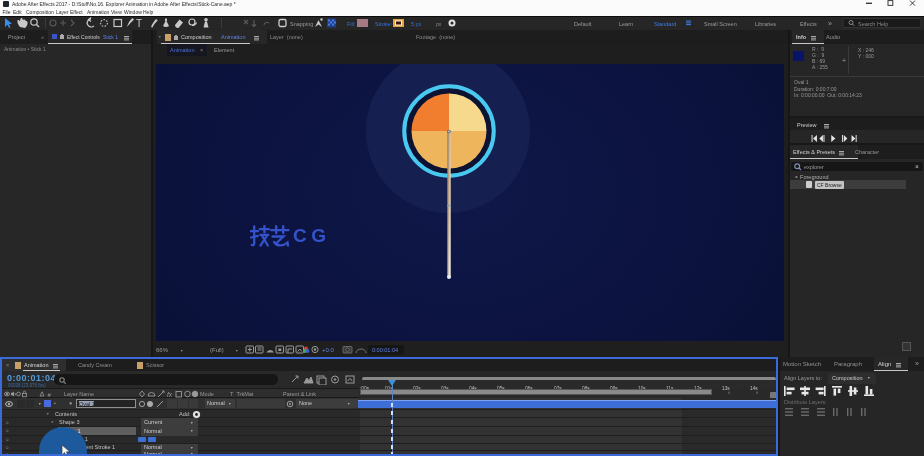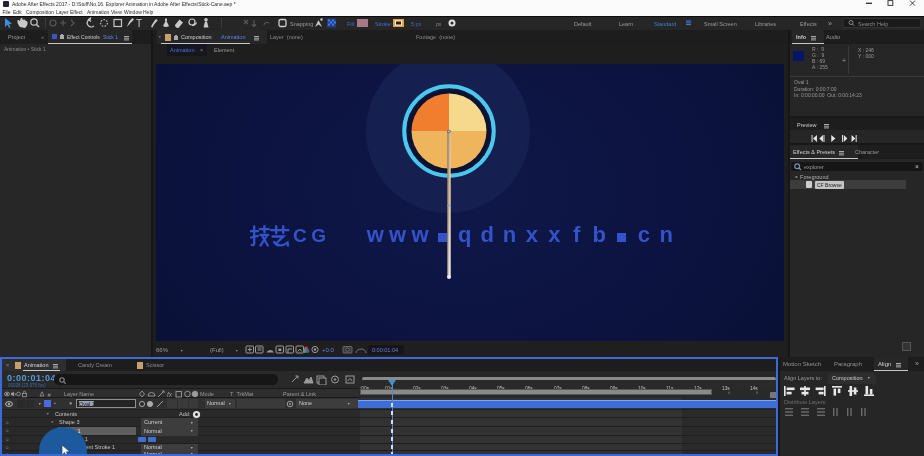--- a/index.html
+++ b/index.html
@@ -200,21 +200,20 @@
       <path d="M11.8 10.2 L17.8 20.5"></path>
       <path d="M17.3 10.2 L10.5 20.5"></path>
       <path d="M21.2 5.2 H38.5"></path>
       <path d="M26.2 1.2 V8.2"></path>
       <path d="M33.2 1.2 V8.2"></path>
       <path d="M22.5 11.5 H33.5 L26.5 18"></path>
       <path d="M24 17 C27 21.5 33 21.5 37.5 17.5 L38 20.5"></path>
     </g>
   </svg>
   <div class="abs txt" style="left:137px;top:162px;font-size:19px;font-weight:bold;color:#3452c9;letter-spacing:4.5px;line-height:1;">CG</div>
-  <div class="abs txt wm" style="left:208px;top:159.5px;font-size:22px;font-weight:bold;color:#3452c9;line-height:1;"><i>w</i><i>w</i><i>w</i><i class="dot"><u></u></i><i>q</i><i>d</i><i>n</i><i>x</i><i>x</i><i>f</i><i>b</i><i class="dot"><u></u></i><i>c</i><i>n</i></div>
 </div>
 
 <div id="vbar" class="abs" style="left:153px;top:341px;width:635px;height:18px;background:#1f1f1f;">
   <div class="abs txt" style="left:3px;top:6px;font-size:6px;color:#9a9a9a;">66%</div>
   <div class="abs txt" style="left:27px;top:7.5px;font-size:3.6px;color:#888;">▼</div>
   <div class="abs txt" style="left:57px;top:6px;font-size:6px;color:#9a9a9a;">(Full)</div>
   <div class="abs txt" style="left:82px;top:7.5px;font-size:3.6px;color:#888;">▼</div>
   <svg class="abs" style="left:92px;top:4px;" width="120" height="10" viewBox="0 0 120 10">
     <g stroke="#9a9a9a" fill="none" stroke-width="1">
       <rect x="1" y="1" width="7.5" height="7" rx="1"></rect>

